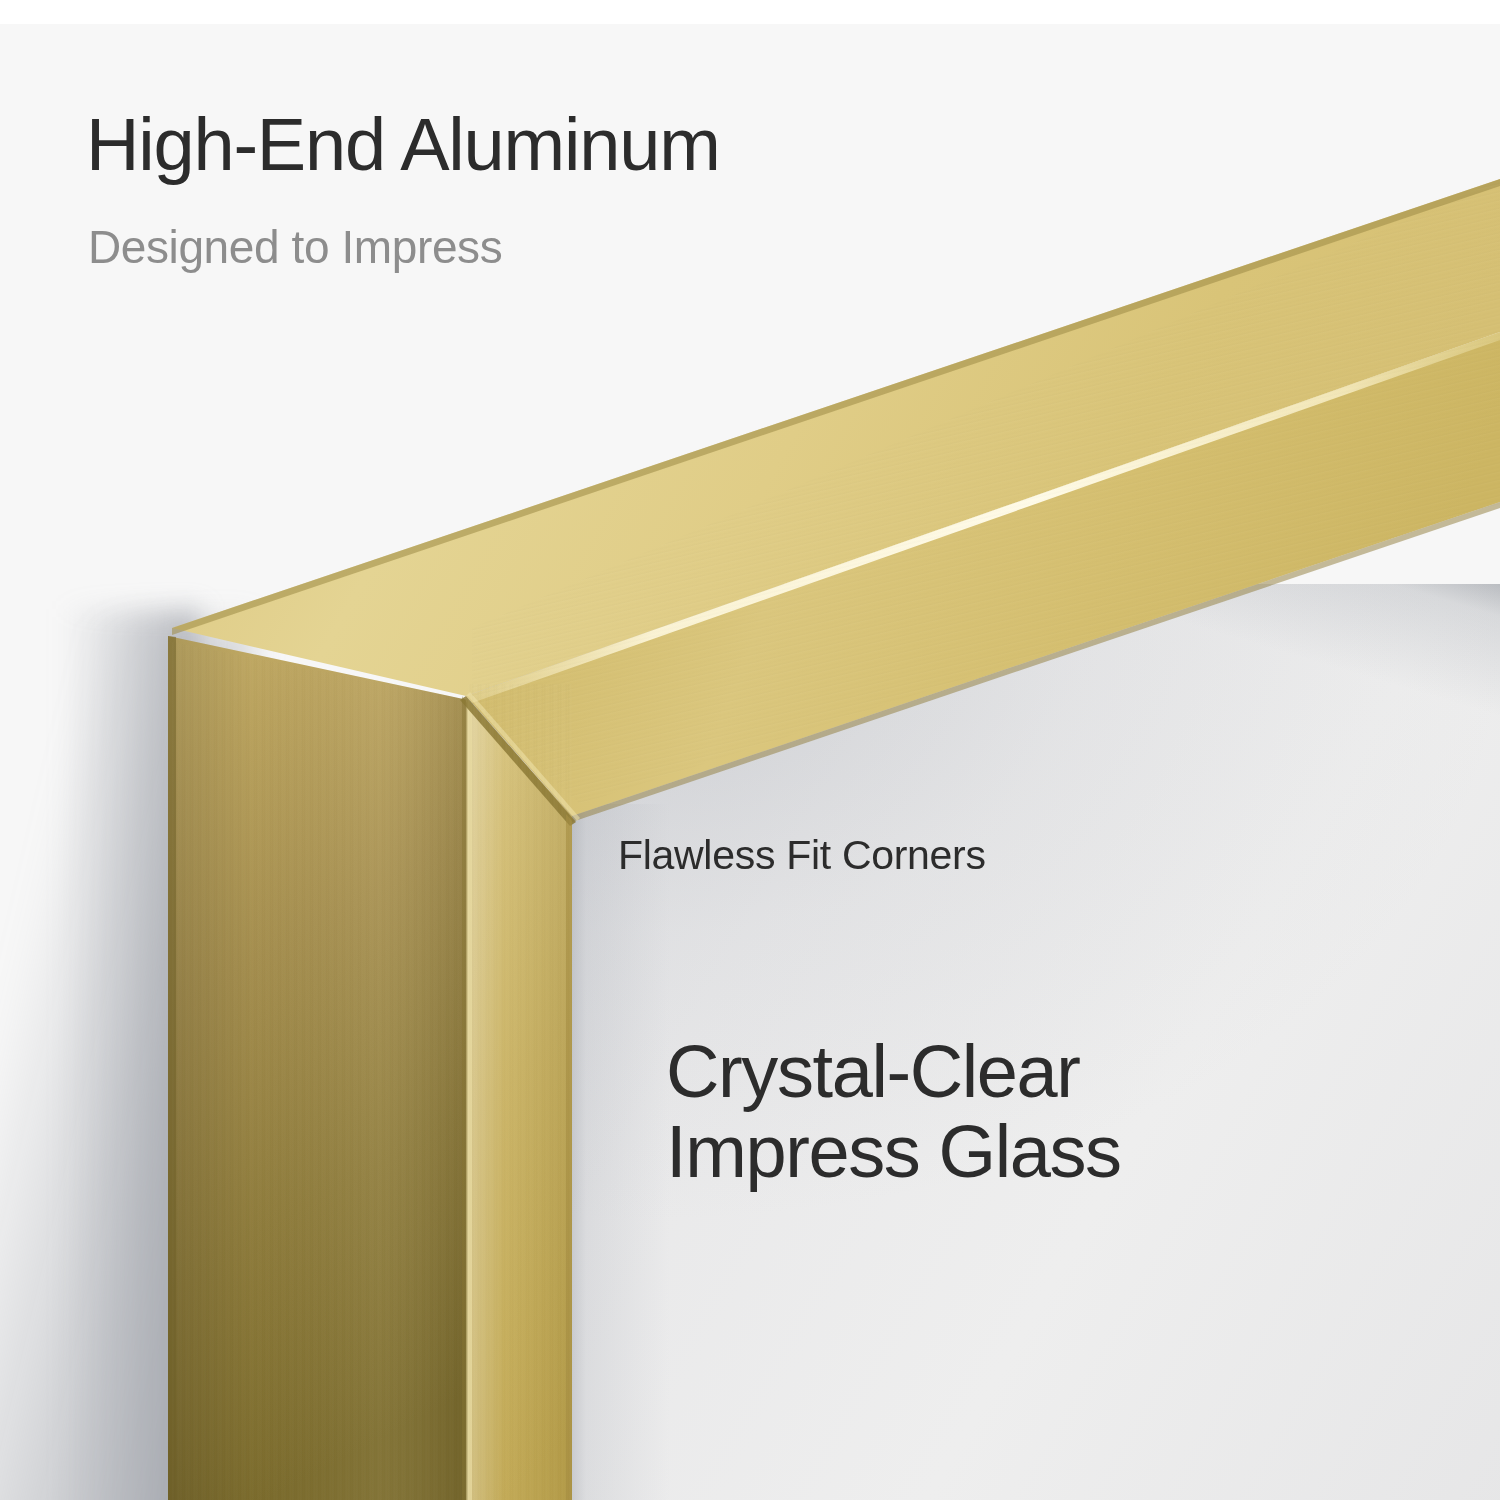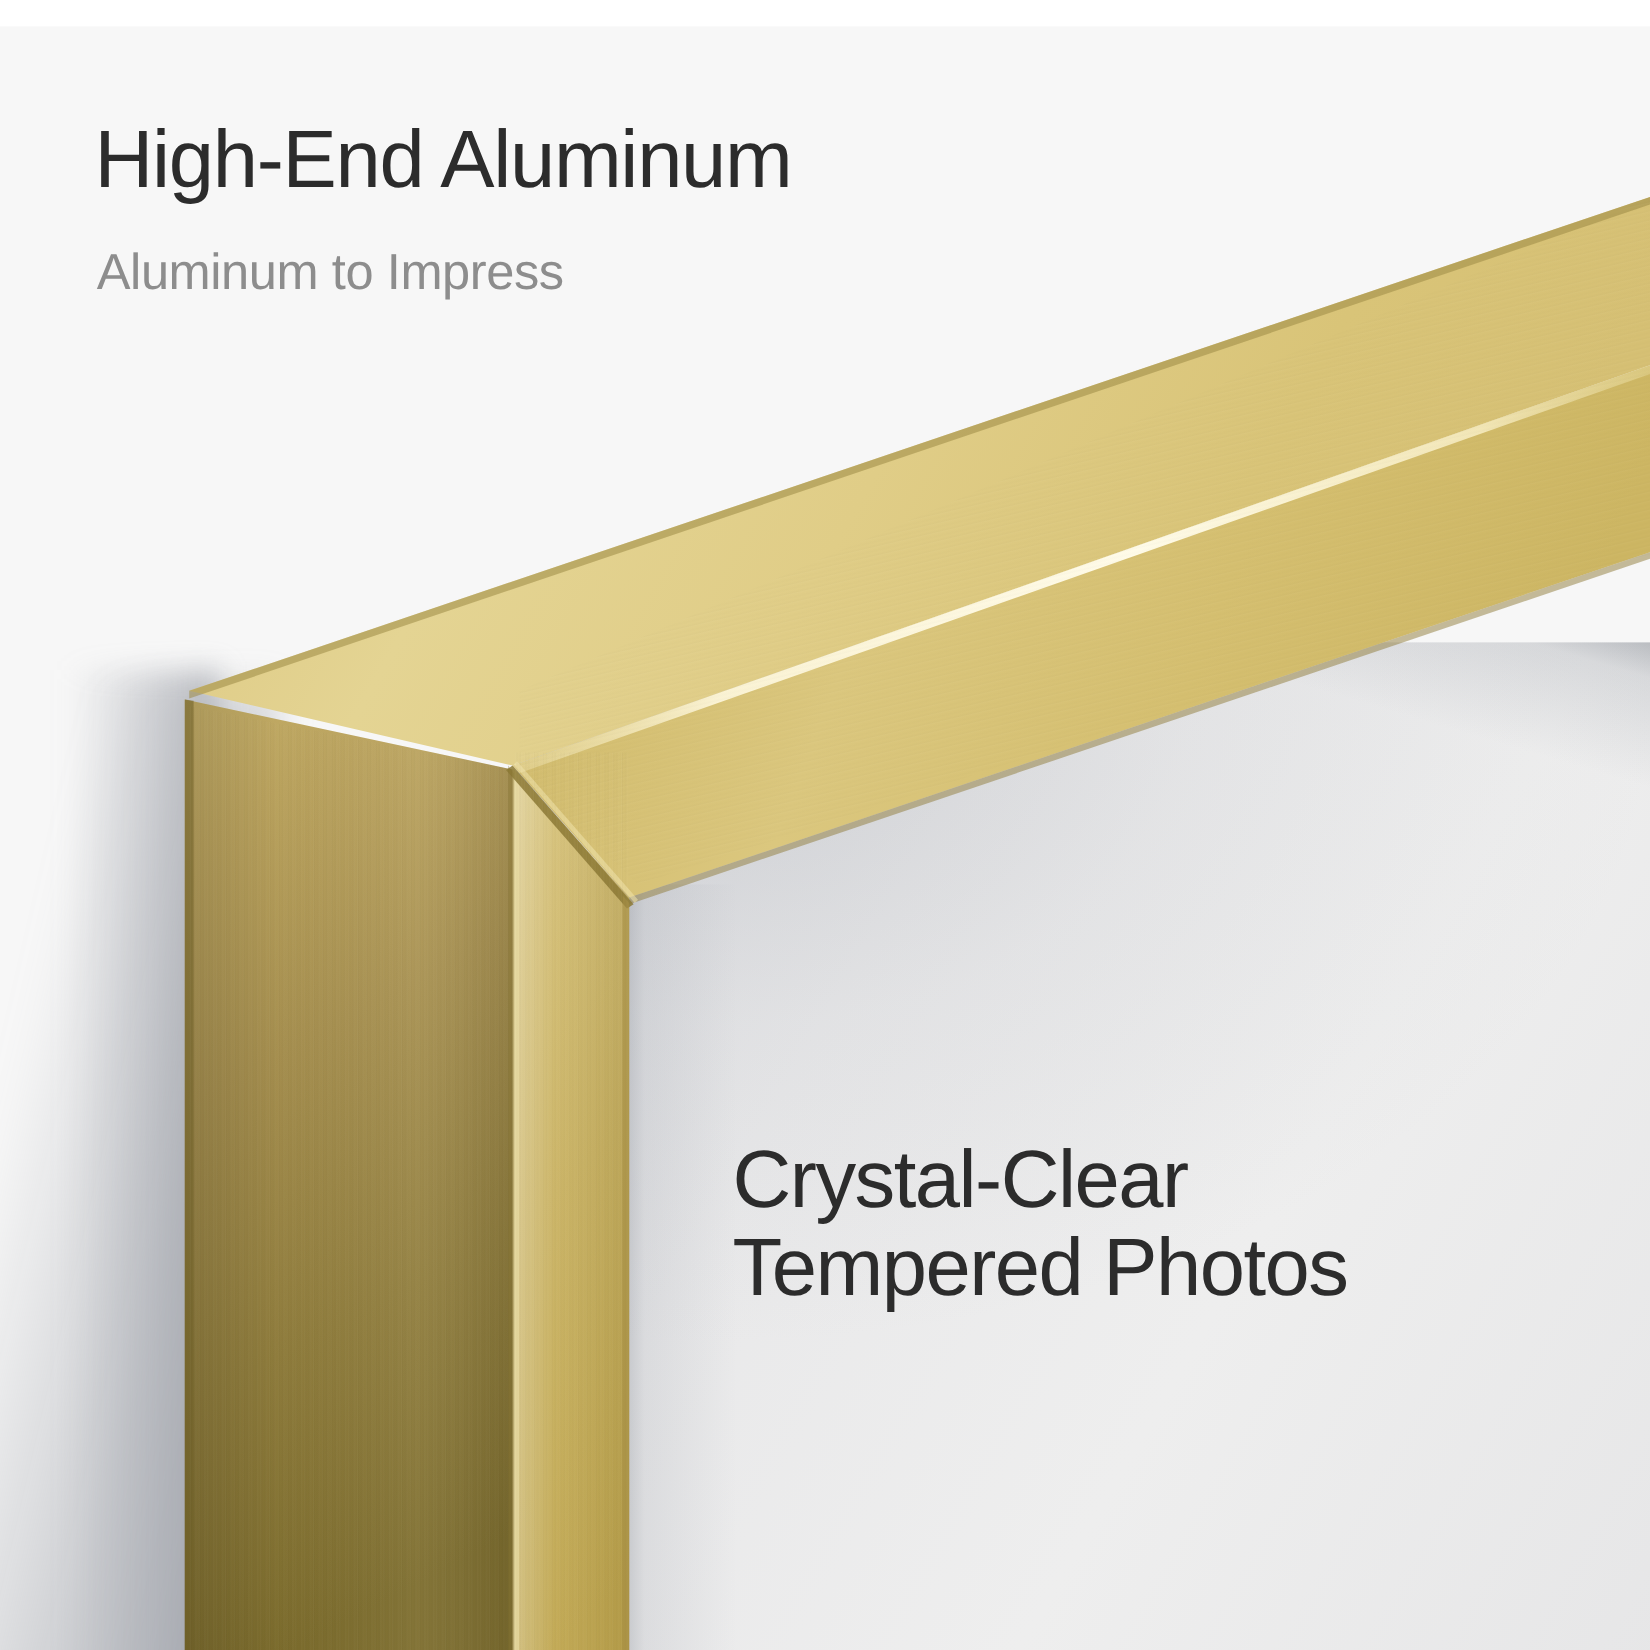--- a/index.html
+++ b/index.html
@@ -235,20 +235,21 @@
 
     <path d="M 566,790 L 572,797 L 572,1500 L 566,1500 Z" fill="#a68f45" opacity="0.6"></path>
   </svg>
 
   <div class="grain grain-outer"></div>
   <div class="grain grain-inner"></div>
   <div class="grain-rail"></div>
 
   <div class="headline">High-End Aluminum</div>
 
-  <div class="subhead">Aluminum to Impress</div>
-
+  <div class="subhead">Designed to Impress</div>
+
+  <div class="corner-label">Flawless Fit Corners</div>
 
   <div class="glass-title">Crystal-Clear
-Tempered Photos</div>
+Impress Glass</div>
 
 
 </div>
 
 </body></html>

